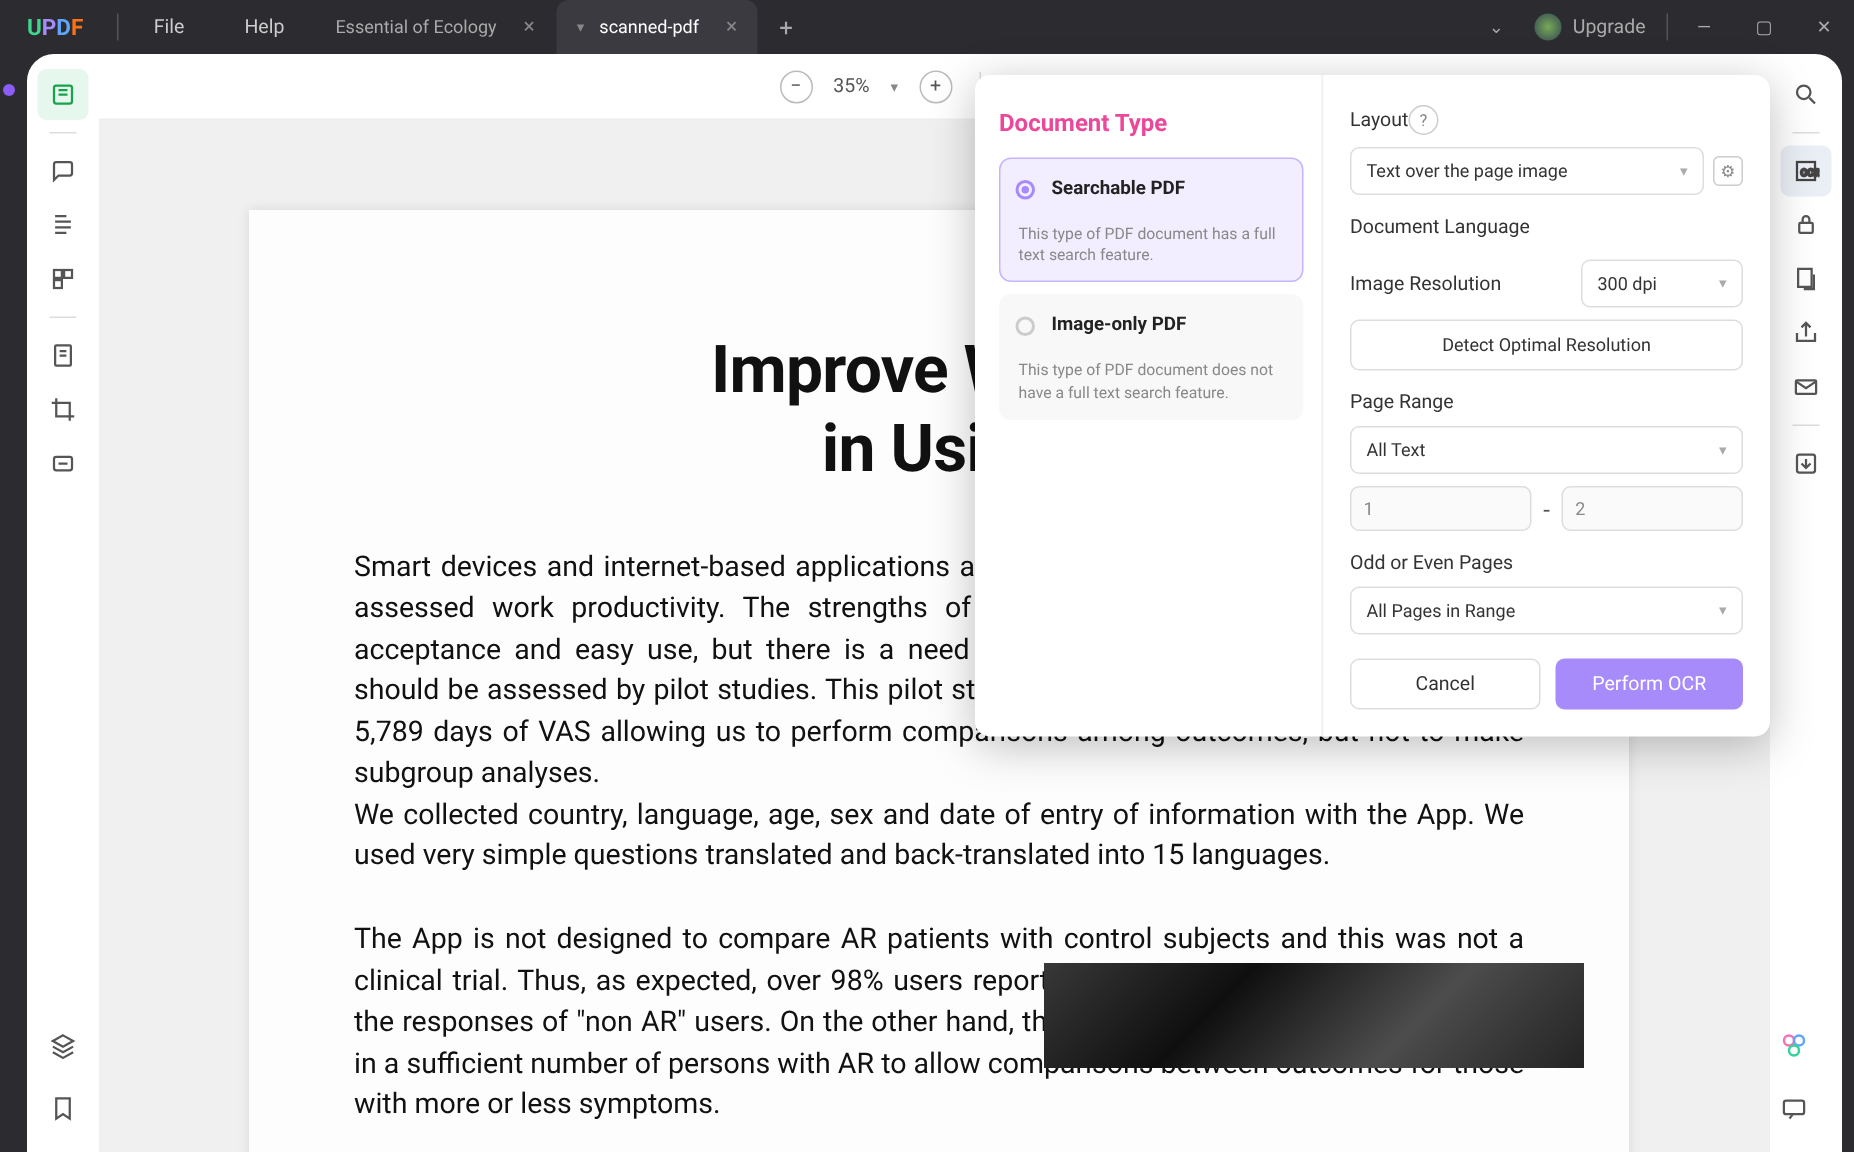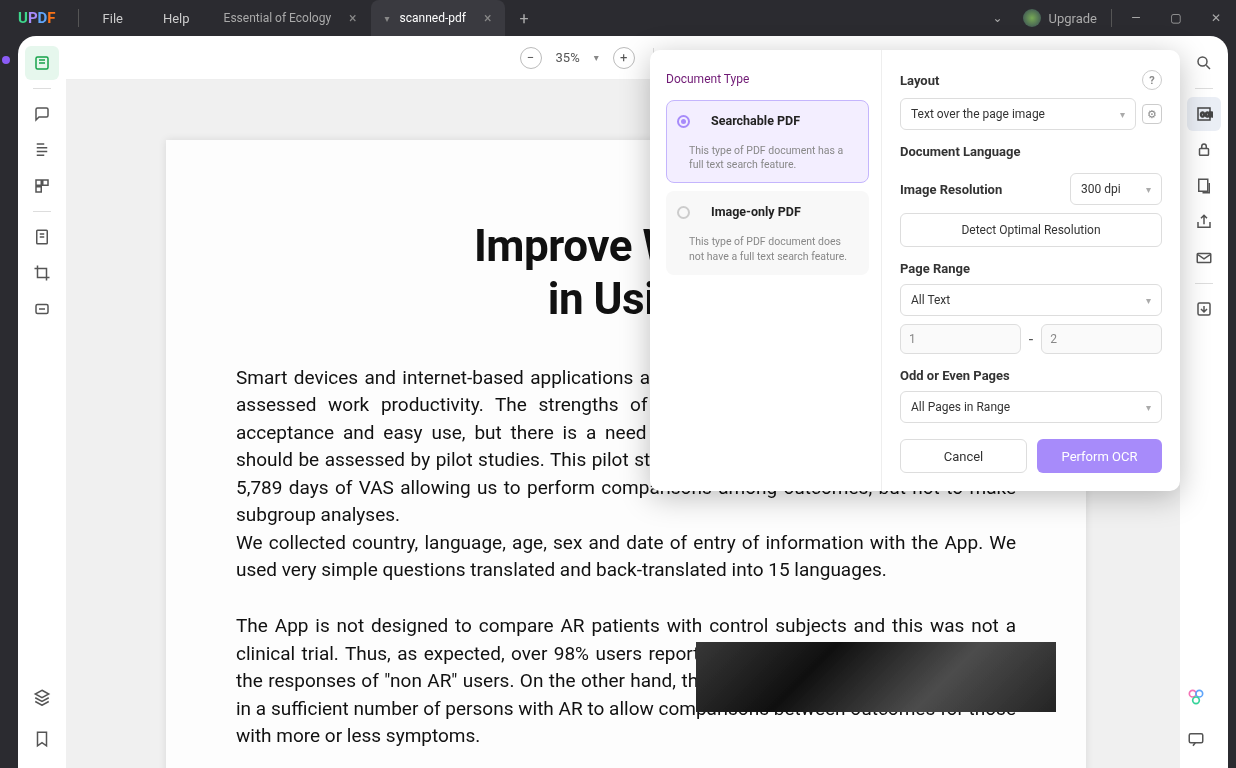--- a/index.html
+++ b/index.html
@@ -50,42 +50,42 @@
 .page { position: absolute; left: 100px; top: 60px; width: 920px; background: #fdfdfd; padding: 80px 70px 60px 70px; color: #111; box-shadow: 0 0 8px rgba(0,0,0,0.1); }
 .page h1 { font-size: 44px; font-weight: 700; text-align: center; letter-spacing: -0.5px; line-height: 1.2; }
 .page h1 .line2 { display: block; }
 .page p { font-size: 19px; text-align: justify; margin-top: 38px; line-height: 1.45; }
 .page p.nobreak { margin-top: 28px; }
 .page .photo { position: absolute; right: 30px; top: 502px; width: 360px; height: 70px; background: linear-gradient(135deg,#444,#222,#555,#333); filter: contrast(1.2); }
 
 
 .ocr-panel { position: absolute; top: 50px; right: 56px; width: 530px; background: #fff; border-radius: 10px; box-shadow: 0 6px 30px rgba(0,0,0,0.25); display: flex; z-index: 10; }
 .ocr-left { width: 232px; padding: 22px 12px 22px 16px; border-right: 1px solid #eee; }
-.ocr-left h3 { font-size: 12px; font-weight: 400; color: #701a75; margin-bottom: 14px; }
-.doc-type { border: 1px solid transparent; border-radius: 8px; padding: 12px 12px 10px 22px; margin-bottom: 8px; cursor: pointer; position: relative; }
+.ocr-left h3 { font-size: 16px; font-weight: 700; color: #ec4899; margin-bottom: 14px; }
+.doc-type { border: 1px solid transparent; border-radius: 8px; padding: 12px 12px 10px 12px; margin-bottom: 8px; cursor: pointer; position: relative; }
 .doc-type.selected { background: #f3eeff; border-color: #c4b5fd; }
 .doc-type.unselected { background: #f8f8f8; }
 .doc-type .radio { position: absolute; left: 10px; top: 14px; width: 13px; height: 13px; border-radius: 50%; border: 2px solid #a78bfa; }
 .doc-type.selected .radio::after { content: ''; position: absolute; inset: 2px; background: #a78bfa; border-radius: 50%; }
 .doc-type.unselected .radio { border-color: #ccc; }
 .doc-type .title { font-size: 12.5px; font-weight: 700; color: #222; margin-left: 22px; }
 .doc-type .desc { font-size: 10.5px; color: #888; margin-top: 16px; line-height: 1.35; }
 
 .ocr-right { flex: 1; padding: 20px 18px 18px 18px; }
 .field-row { margin-bottom: 14px; }
-.field-label { font-size: 13px; font-weight: 700; color: #333; display: flex; align-items: center; justify-content: space-between; margin-bottom: 8px; }
+.field-label { font-size: 13px; font-weight: 400; color: #333; display: flex; align-items: center; margin-bottom: 8px; }
 .help-ic, .gear-ic { width: 20px; height: 20px; border: 1px solid #ccc; border-radius: 50%; display: flex; align-items: center; justify-content: center; font-size: 11px; color: #888; cursor: pointer; }
 .gear-ic { border-radius: 4px; }
 .select { height: 32px; border: 1px solid #ddd; border-radius: 6px; display: flex; align-items: center; padding: 0 10px; font-size: 12px; color: #333; position: relative; cursor: pointer; background: #fff; }
 .select::after { content: '▾'; position: absolute; right: 10px; color: #aaa; font-size: 10px; }
 .layout-row { display: flex; gap: 6px; align-items: center; }
 .layout-row .select { flex: 1; }
 .ir-row { display: flex; justify-content: space-between; align-items: center; margin-bottom: 8px; }
 .ir-row .field-label { margin-bottom: 0; }
-.ir-row .select { width: 92px; }
+.ir-row .select { width: 108px; }
 .detect-btn { width: 100%; height: 34px; border: 1px solid #ddd; border-radius: 6px; background: #fff; font-size: 12px; color: #333; cursor: pointer; }
 .range-row { display: flex; align-items: center; gap: 8px; margin-top: 8px; }
 .spinner { flex: 1; height: 30px; border: 1px solid #ddd; border-radius: 6px; display: flex; align-items: center; padding: 0 8px; font-size: 12px; color: #888; position: relative; background: #fafafa; }
 .range-dash { color: #555; }
 .action-row { display: flex; gap: 10px; margin-top: 16px; }
 .btn { flex: 1; height: 34px; border-radius: 6px; font-size: 13px; cursor: pointer; border: none; }
 .btn.primary { background: #a78bfa; color: #fff; }
 .btn.secondary { background: #fff; border: 1px solid #ddd; color: #333; }
 
 .float-dot { position: absolute; left: 2px; top: 56px; width: 8px; height: 8px; background: #8b5cf6; border-radius: 50%; }

